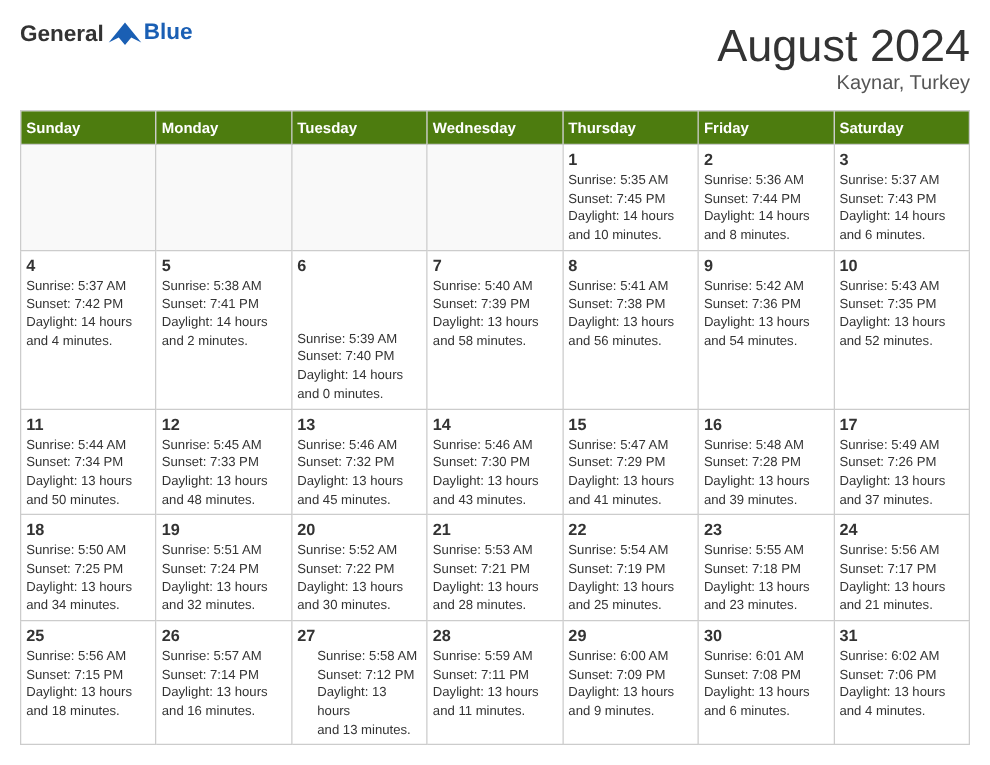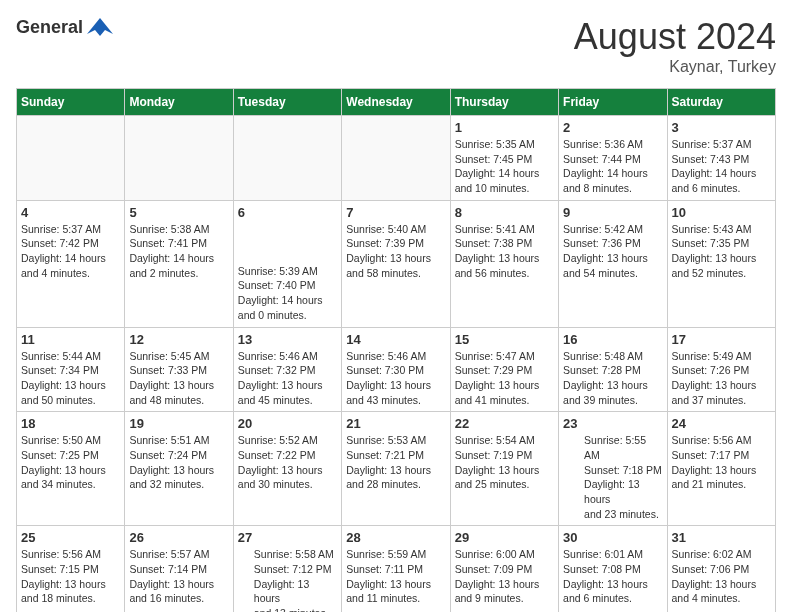--- a/index.html
+++ b/index.html
@@ -45,21 +45,21 @@
     }
     .location-title {
       font-size: 16px;
       color: #555;
     }
     table {
       width: 100%;
       border-collapse: collapse;
     }
     th {
-      background-color: #15803d;
+      background-color: #4d7c0f;
       color: #fff;
       font-size: 12px;
       font-weight: bold;
       padding: 6px 4px;
       text-align: left;
       border: 1px solid #ccc;
     }
     td {
       vertical-align: top;
       border: 1px solid #ccc;
@@ -94,20 +94,21 @@
 
 <div class="header">
   <div class="logo">
     <div style="display:flex; flex-direction:row; line-height:1.1;">
       <div style="display:flex; align-items:center;">
         <span class="logo-text-general">General</span>
         <svg class="logo-icon" viewBox="0 0 30 24">
           <polygon points="15,2 28,18 20,14 15,20 10,14 2,18" fill="#1a5fb4"></polygon>
         </svg>
       </div>
+      <span class="logo-text-blue">Blue</span>
     </div>
   </div>
   <div class="title-block">
     <div class="month-title">August 2024</div>
     <div class="location-title">Kaynar, Turkey</div>
   </div>
 </div>
 
 <table>
   <thead>
@@ -282,21 +283,21 @@
         </td>
         <td>
           <span class="day-number">22</span>
           <div class="day-info" style="white-space: pre-line;">Sunrise: 5:54 AM
 Sunset: 7:19 PM
 Daylight: 13 hours
 and 25 minutes.</div>
         </td>
         <td>
           <span class="day-number">23</span>
-          <div class="day-info" style="white-space: pre-line; margin-left: 21px;">Sunrise: 5:55 AM
+          <div class="day-info" style="white-space: pre-line;">Sunrise: 5:55 AM
 Sunset: 7:18 PM
 Daylight: 13 hours
 and 23 minutes.</div>
         </td>
         <td>
           <span class="day-number">24</span>
           <div class="day-info" style="white-space: pre-line;">Sunrise: 5:56 AM
 Sunset: 7:17 PM
 Daylight: 13 hours
 and 21 minutes.</div>

